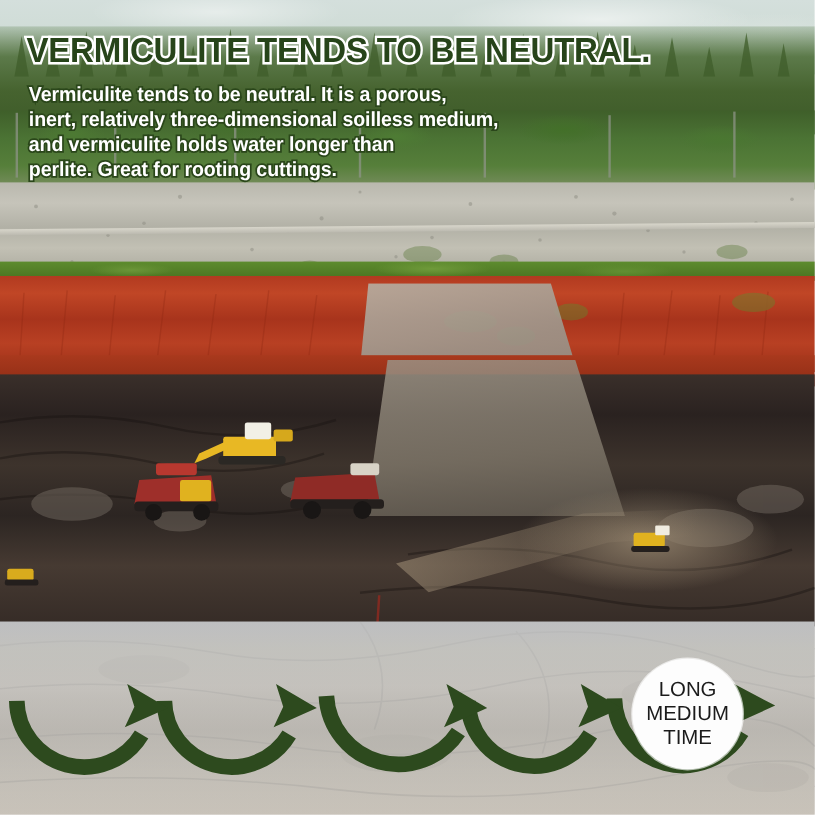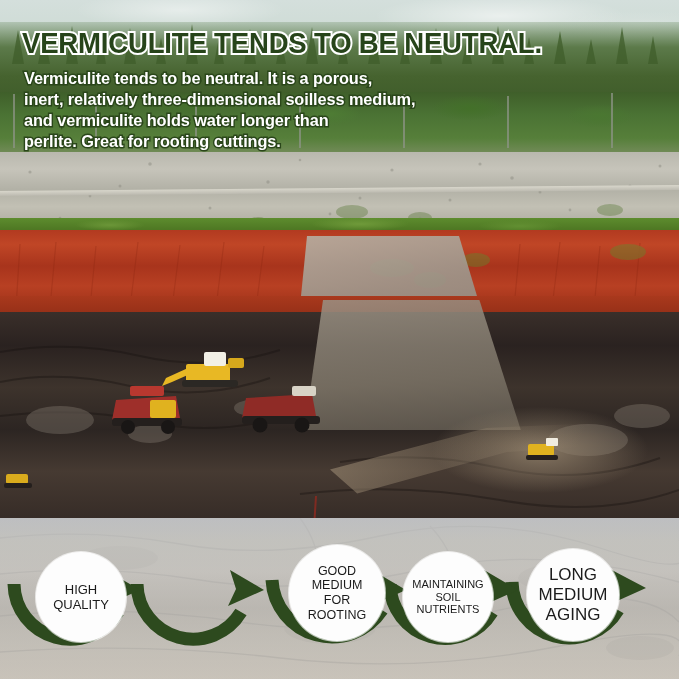--- a/index.html
+++ b/index.html
@@ -327,47 +327,26 @@
       </g>
       <g fill="#2d4a1e">
         <path d="M106 52 L140 72 L104 88 L112 71 Z"></path>
         <path d="M230 52 L264 72 L228 88 L236 71 Z"></path>
         <path d="M372 52 L406 72 L370 88 L378 71 Z"></path>
         <path d="M484 52 L518 72 L482 88 L490 71 Z"></path>
         <path d="M608 50 L646 70 L606 88 L616 70 Z"></path>
       </g>
     </svg>
 
-    <div class="circle" style="left: 36px; top: 34px; width: 90px; height: 90px; margin-top: 0px; position: absolute;">
-      <span style="font-size:13px">
-        <i style="font-style:normal;display:block">HIGH</i>
-        <i style="font-style:normal;display:block">QUALITY</i>
-      </span>
-    </div>
-
-
-    <div class="circle" style="left:289px;top:27px;width:96px;height:96px;">
-      <span style="font-size:12.5px">
-        <i style="font-style:normal;display:block">GOOD</i>
-        <i style="font-style:normal;display:block">MEDIUM</i>
-        <i style="font-style:normal;display:block">FOR</i>
-        <i style="font-style:normal;display:block">ROOTING</i>
-      </span>
-    </div>
-
-    <div class="circle" style="left:403px;top:34px;width:90px;height:90px;">
-      <span style="font-size:11px">
-        <i style="font-style:normal;display:block">MAINTAINING</i>
-        <i style="font-style:normal;display:block">SOIL</i>
-        <i style="font-style:normal;display:block">NUTRIENTS</i>
-      </span>
-    </div>
+
+
+
 
     <div class="circle" style="left:527px;top:31px;width:92px;height:92px;">
       <span style="font-size:17px">
         <i style="font-style:normal;display:block">LONG</i>
         <i style="font-style:normal;display:block">MEDIUM</i>
-        <i style="font-style:normal;display:block">AGING</i>
+        <i style="font-style:normal;display:block">TIME</i>
       </span>
     </div>
   </div>
 
 </div>
 
 </body></html>

